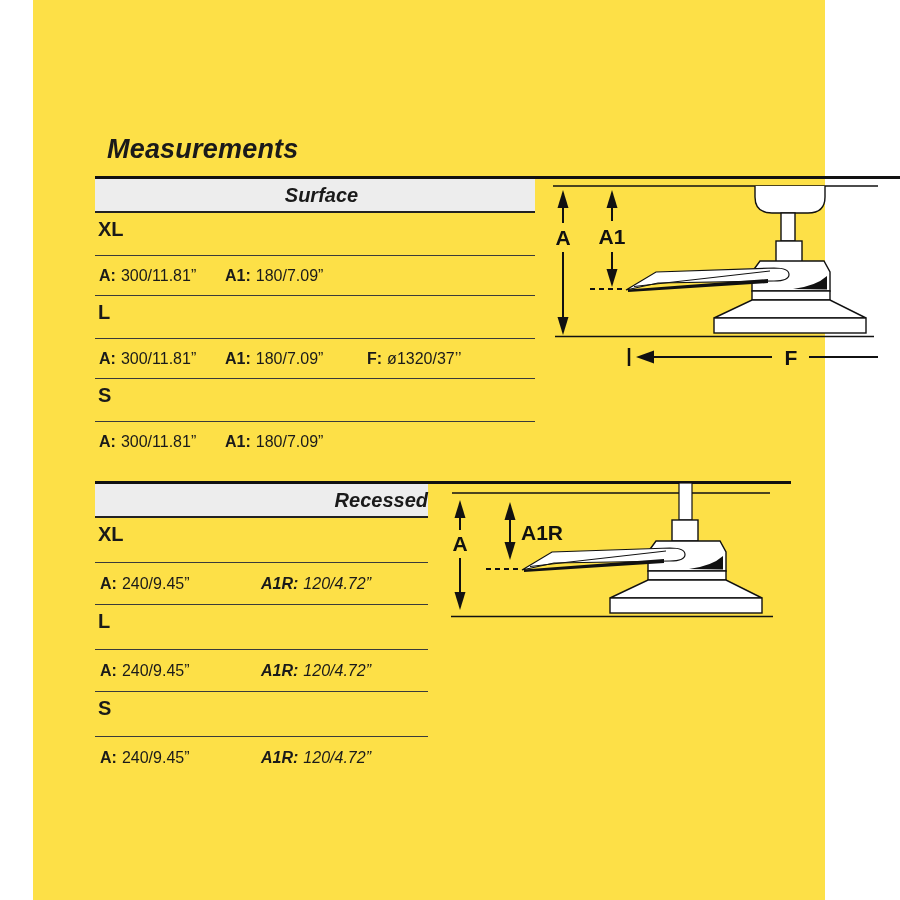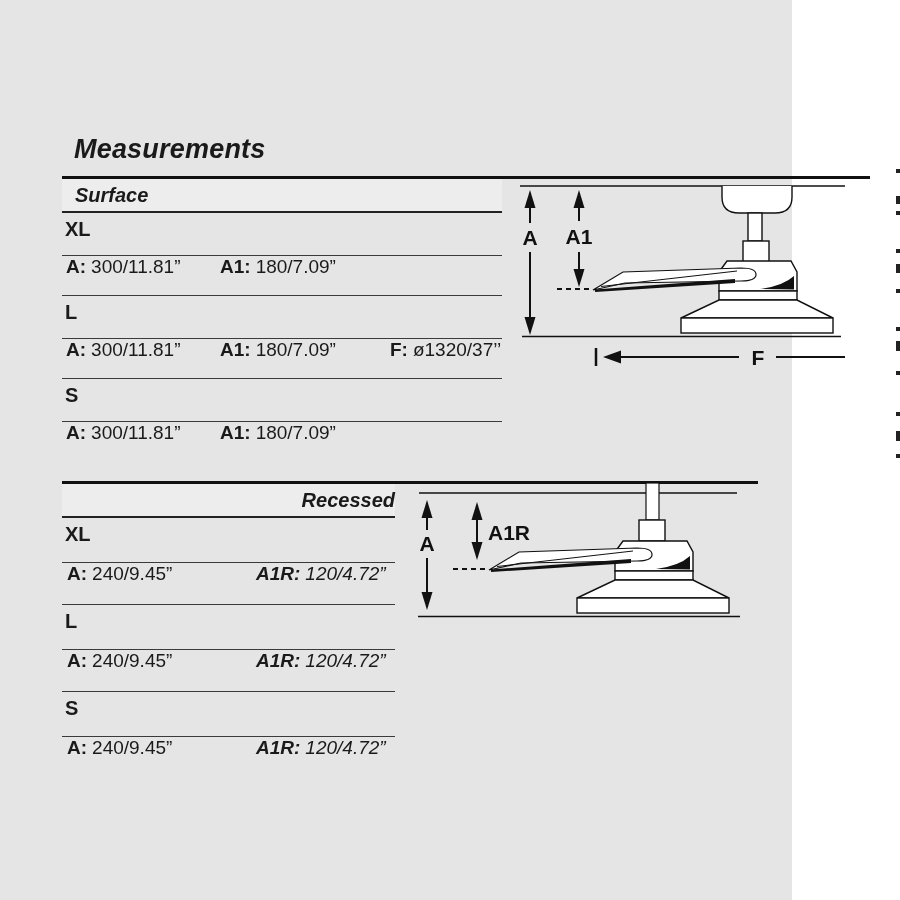--- a/index.html
+++ b/index.html
@@ -1,41 +1,41 @@
 <!DOCTYPE html>
 <html><head>
 <meta charset="utf-8">
 <style>
   html,body{margin:0;padding:0;background:#fff;width:900px;height:900px;overflow:hidden;
     font-family:"Liberation Sans","DejaVu Sans",sans-serif;color:#1a1a1a;}
   .abs{position:absolute;}
-  #page{position:relative;width:792px;height:900px;background:#e5e5e5;}
+  #page{position:relative;width:792px;height:900px;background:#fde047;margin-left:33px;}
 
   #page-title{left:74px;top:136px;font-size:27px;font-weight:bold;font-style:italic;line-height:1;letter-spacing:.2px;}
 
   .section-rule{height:3px;background:#111;}
   #surface-rule{left:62px;top:176px;width:808px;}
   #recessed-rule{left:62px;top:481px;width:696px;}
 
   .spec-table{position:absolute;}
   #surface-table{left:62px;top:179px;width:440px;}
   #recessed-table{left:62px;top:484px;width:333px;}
 
   .thead{background:#ededed;border-bottom:2px solid #222;display:flex;align-items:center;
     font-size:20px;font-weight:bold;font-style:italic;padding-left:13px;box-sizing:border-box;}
-  #surface-table .thead{height:34px;}
+  #surface-table .thead{height:34px;justify-content:center;}
   #recessed-table .thead{height:34px;justify-content:flex-end;}
 
   .size-row{display:flex;border-bottom:1.5px solid #3a3a3a;box-sizing:border-box;
     font-size:20px;font-weight:bold;padding:5px 0 0 3px;}
   #surface-table .size-row{height:43px;}
   #recessed-table .size-row{height:45px;}
 
-  .data-row{display:flex;border-bottom:1.5px solid #3a3a3a;box-sizing:border-box;
-    font-size:19px;gap:28px;}
+  .data-row{display:flex;align-items:center;border-bottom:1.5px solid #3a3a3a;box-sizing:border-box;
+    font-size:16px;}
   #surface-table .data-row{height:40px;padding-left:4px;}
   #recessed-table .data-row{height:42px;padding-left:5px;}
   .data-row.last{border-bottom:none;}
 
   .m{display:inline-block;white-space:nowrap;}
   .sc1{width:126px;} .sc2{width:142px;} .sc3{flex:1;}
   .rc1{width:161px;} .rc2{flex:1;font-style:italic;}
   .ml{font-weight:bold;margin-right:5px;}
 
   svg text{font-family:"Liberation Sans","DejaVu Sans",sans-serif;font-weight:bold;}

